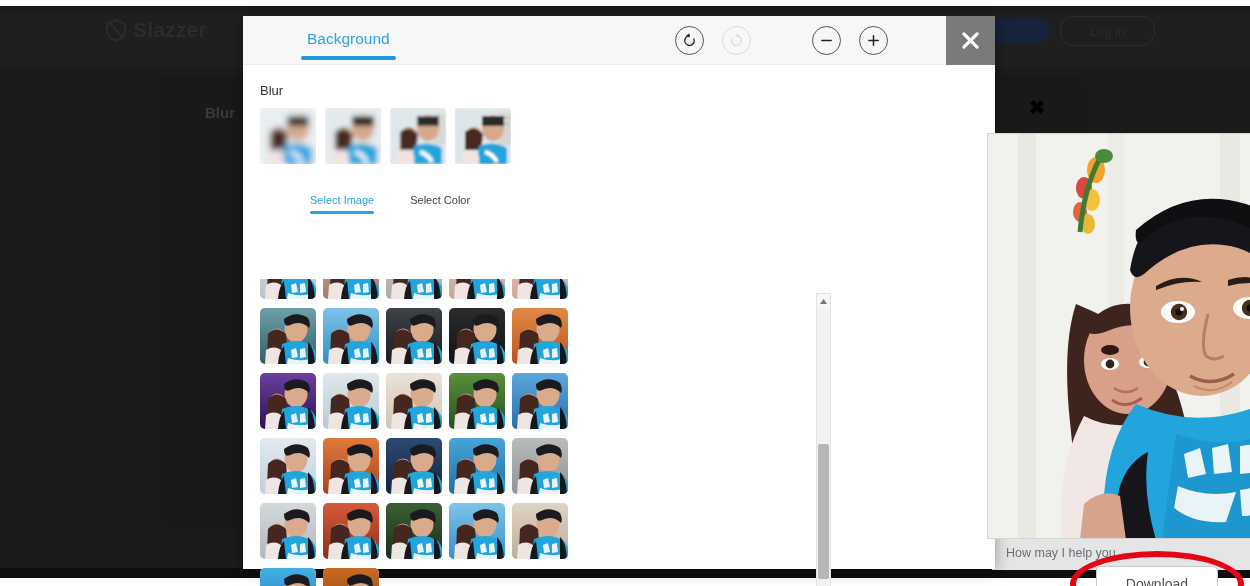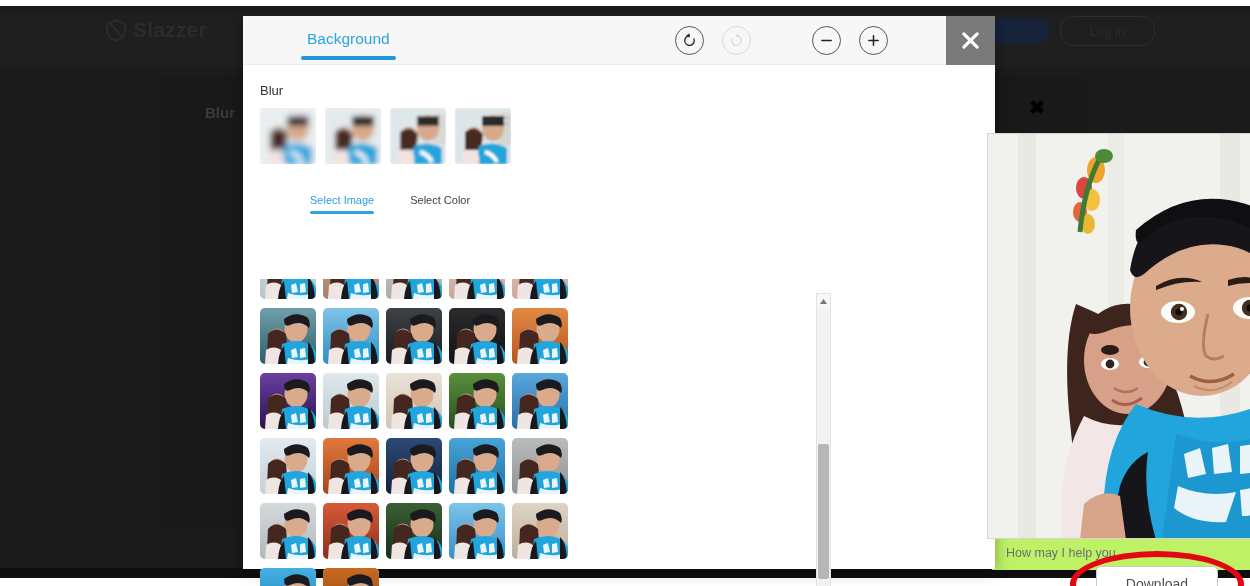--- a/index.html
+++ b/index.html
@@ -74,21 +74,21 @@
   }
   .bg-dark-foot {
     position: absolute; left: 0; bottom: 8px; width: 1250px; height: 10px;
     background: #0e0e0e;
   }
 
   
   .chat-widget {
     position: absolute; left: 992px; top: 518px;
     width: 258px; height: 52px;
-    background: #bef264;
+    background: #e5e5e5;
     padding: 8px 0 0 14px;
     overflow: hidden;
   }
   .chat-title { color: #555b63; font-size: 13px; line-height: 18px; }
   .chat-sub   { color: #6a7078; font-size: 12.5px; line-height: 18px; }
   .chat-cap-top {
     position: absolute; left: 1038px; top: 507px;
     width: 212px; height: 12px; background: #121212;
   }
 

